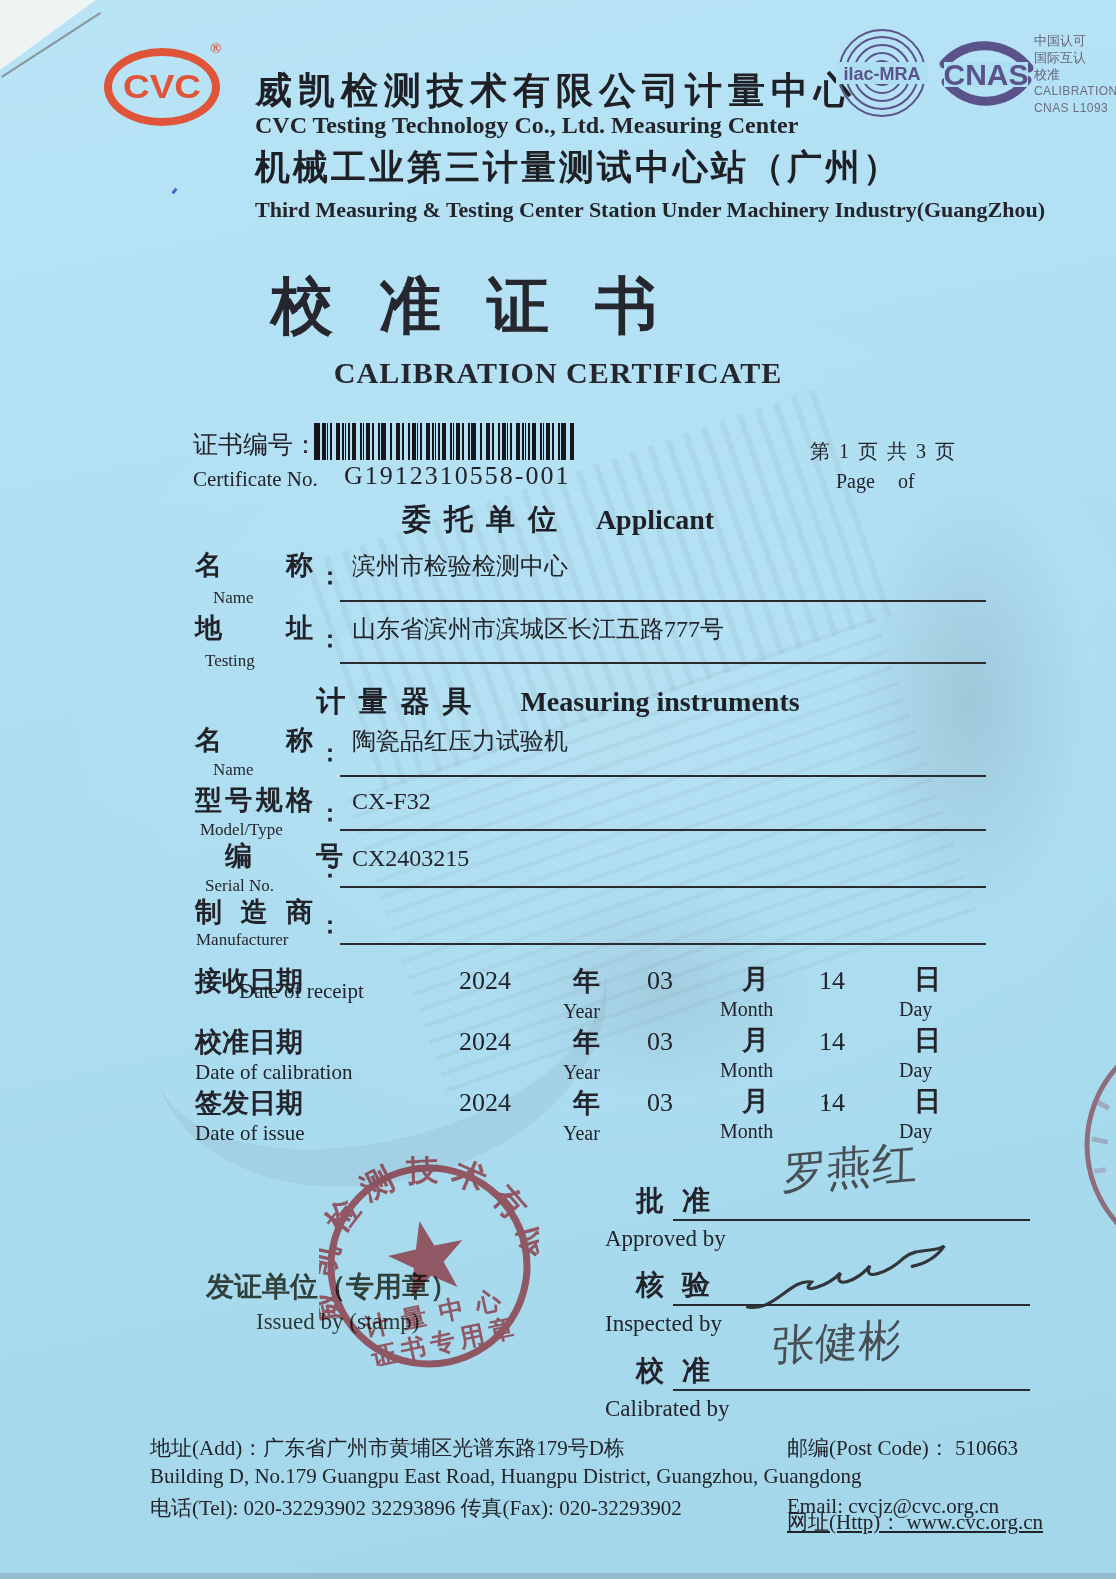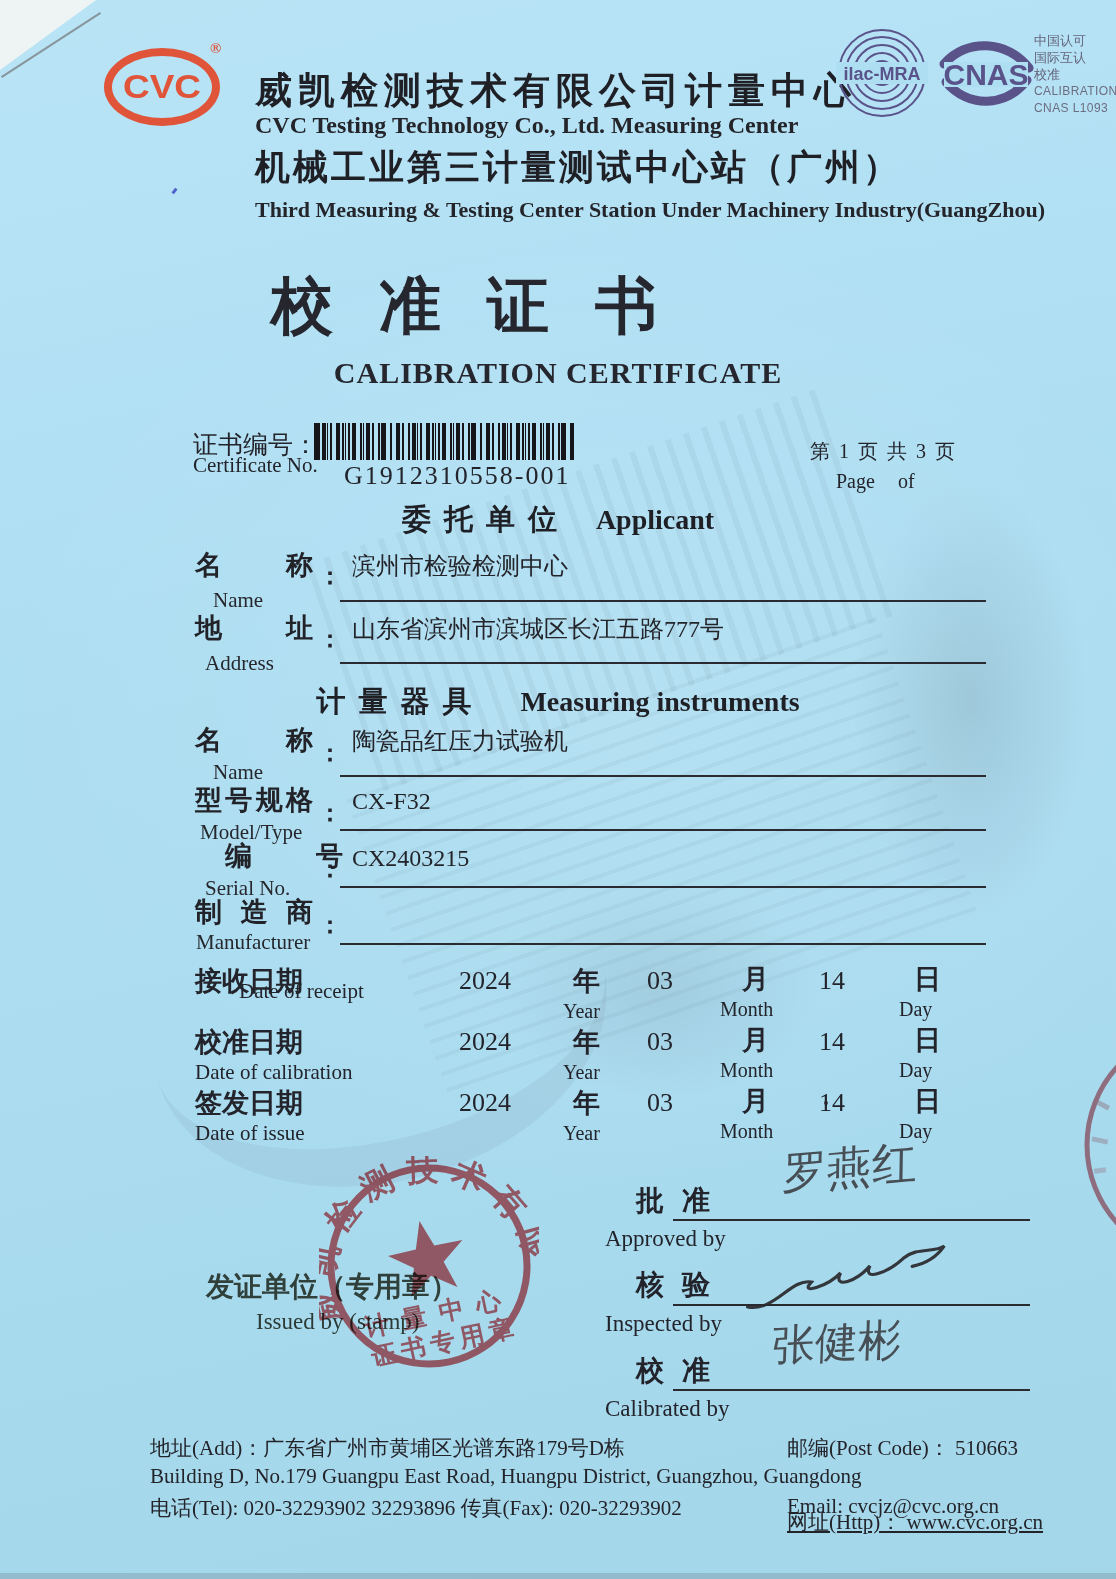--- a/index.html
+++ b/index.html
@@ -21,38 +21,38 @@
   .org-en{left:255px;top:112px;font-size:24px;font-weight:700;color:#24252b;}
   .station-cn{left:255px;top:144px;font-size:35px;font-weight:700;letter-spacing:3px;color:#1f2026;}
   .station-en{left:255px;top:197px;font-size:22px;font-weight:600;color:#24252b;}
   .acc-block{left:1034px;top:32px;font-size:13px;line-height:17px;color:#63637a;font-family:"Liberation Sans","DejaVu Sans",sans-serif;}
   .acc-block .en{color:#6d6d80;font-size:12px;letter-spacing:.4px;}
   
   .title-cn{left:0;top:264px;width:928px;text-align:center;font-size:62px;font-weight:600;letter-spacing:46px;margin-left:0;text-indent:46px;color:#26262e;}
   .title-en{left:0;top:356px;width:1116px;text-align:center;font-size:30px;font-weight:600;letter-spacing:1px;color:#26262e;}
   
   .certno-cn{left:193px;top:428px;font-size:25px;font-weight:500;}
-  .certno-en{left:193px;top:453px;font-size:21px;}
+  .certno-en{left:193px;top:467px;font-size:21px;}
   .barcode{left:314px;top:423px;width:252px;height:37px;
     border-left:4px solid #15151a;border-right:4px solid #15151a;
     background-image:
       repeating-linear-gradient(90deg,#15151a 0 2px,transparent 2px 6px),
       repeating-linear-gradient(90deg,#15151a 0 1px,transparent 1px 9px),
       repeating-linear-gradient(90deg,transparent 0 4px,#15151a 4px 7px,transparent 7px 15px);}
   .cert-number{left:344px;top:461px;font-size:26px;letter-spacing:2px;}
   .page-cn{left:810px;top:438px;font-size:20px;letter-spacing:2px;}
   .page-en1{left:836px;top:470px;font-size:20px;}
   .page-en2{left:898px;top:470px;font-size:20px;}
   
   .sec-head{width:1116px;text-align:center;display:flex;justify-content:center;align-items:baseline;gap:26px;}
   .sec-cn{font-size:29px;font-weight:700;letter-spacing:13px;color:#1f2026;}
   .sec-en{font-size:28px;font-weight:700;color:#1f2026;}
   .lbl-cn{display:inline-block;width:118px;text-align:justify;text-align-last:justify;font-size:27px;font-weight:600;color:#222329;}
   .lbl-colon{font-size:24px;font-weight:600;}
-  .lbl-en{font-size:21px;color:#26272d;}
+  .lbl-en{font-size:17px;color:#26272d;}
   .fval{font-size:24px;color:#23242a;}
   .fline{height:2px;background:#2a2b30;width:646px;left:340px;}
   
   .d-lbl{left:195px;font-size:27px;font-weight:600;}
   .d-en{left:195px;font-size:21px;}
   .d-num{width:90px;text-align:center;font-size:26px;}
   .d-unit{font-size:27px;font-weight:600;}
   .d-uen{font-size:20px;}
   
   .s-lbl{left:636px;font-size:28px;font-weight:600;letter-spacing:18px;}
@@ -155,21 +155,21 @@
   </div>
 
   <div class="abs" style="left:195px;top:547px;"><span class="lbl-cn">名称</span></div>
   <div class="abs lbl-colon" style="left:318px;top:560px;">：</div>
   <div class="abs lbl-en" style="left:213px;top:588px;">Name</div>
   <div class="abs fval" style="left:352px;top:550px;">滨州市检验检测中心</div>
   <div class="abs fline" style="top:600px;"></div>
 
   <div class="abs" style="left:195px;top:610px;"><span class="lbl-cn">地址</span></div>
   <div class="abs lbl-colon" style="left:318px;top:623px;">：</div>
-  <div class="abs lbl-en" style="left:205px;top:651px;">Address</div>
+  <div class="abs lbl-en" style="left:205px;top:651px;">Testing</div>
   <div class="abs fval" style="left:352px;top:613px;">山东省滨州市滨城区长江五路777号</div>
   <div class="abs fline" style="top:662px;"></div>
 
   <div class="abs sec-head" style="top:682px;gap:36px;">
     <span class="sec-cn">计量器具</span>
     <span class="sec-en">Measuring instruments</span>
   </div>
 
   <div class="abs" style="left:195px;top:722px;"><span class="lbl-cn">名称</span></div>
   <div class="abs lbl-colon" style="left:318px;top:737px;">：</div>

